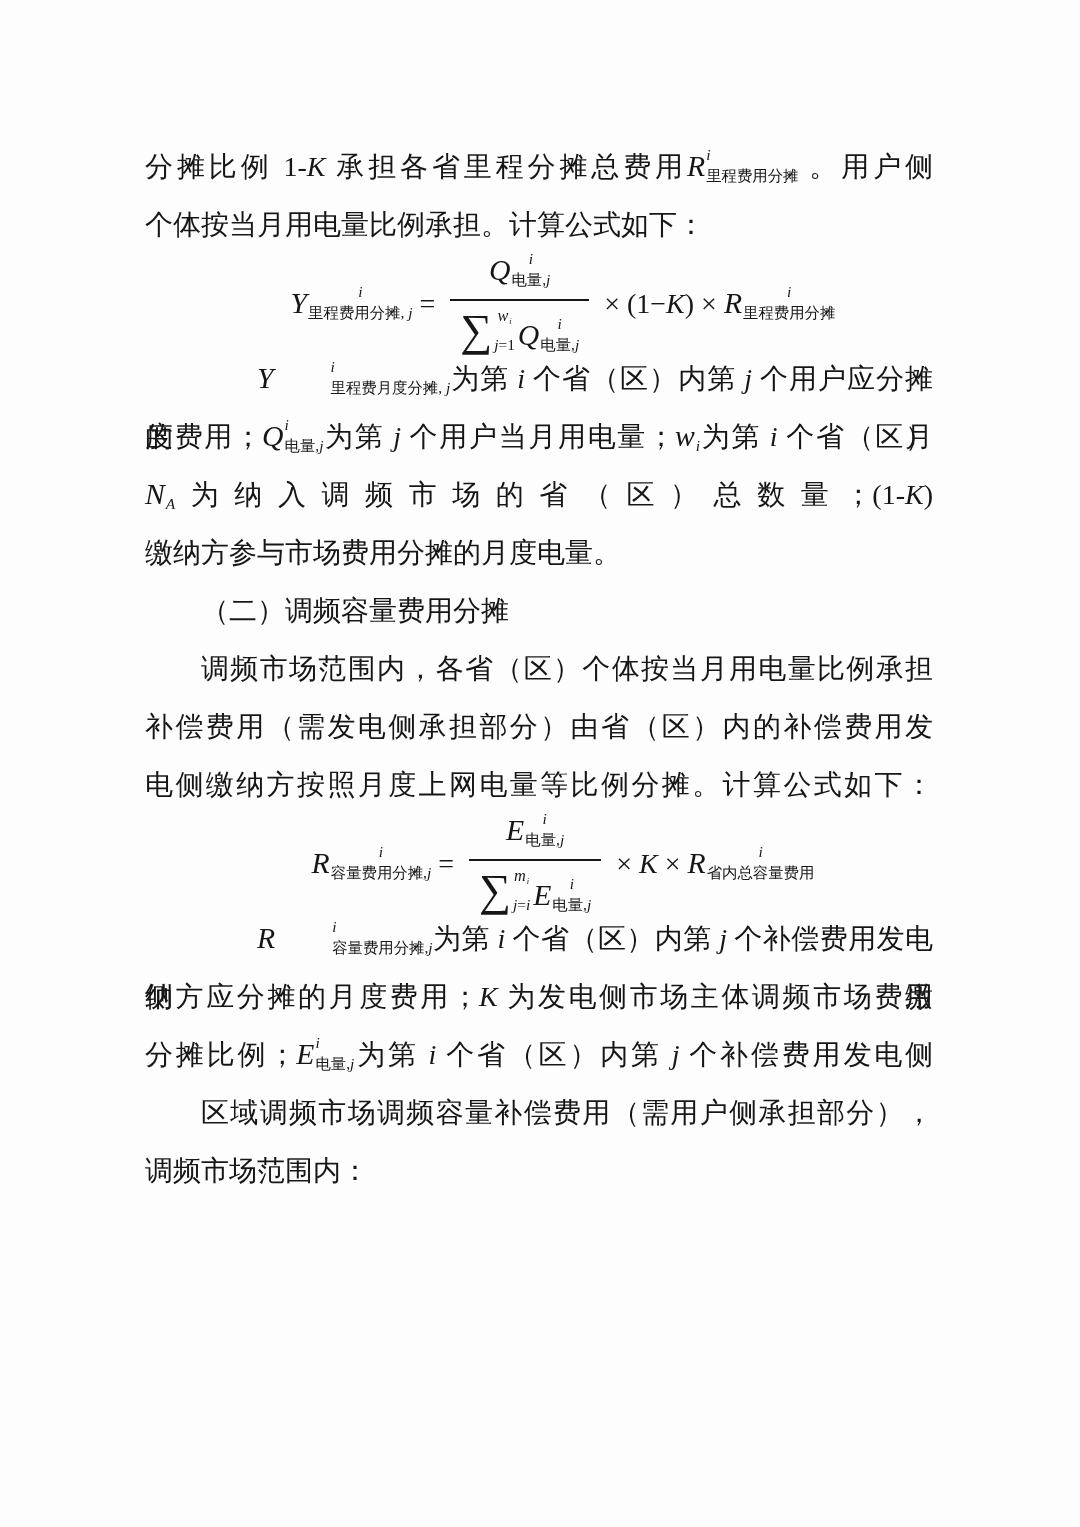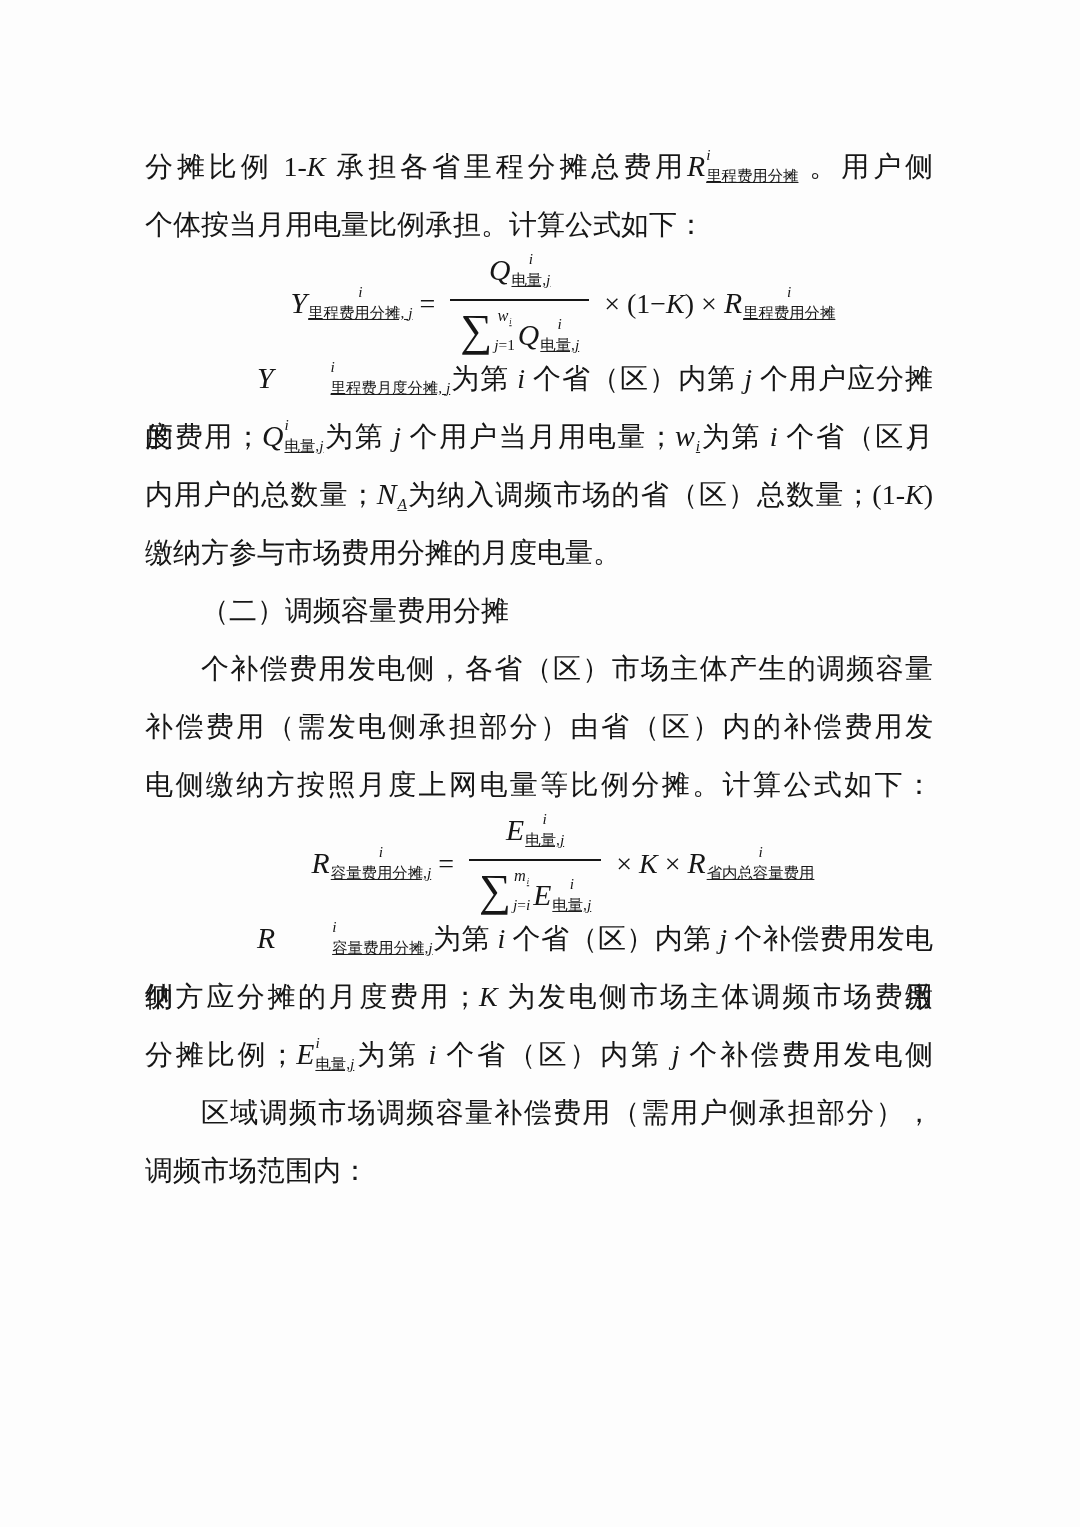--- a/index.html
+++ b/index.html
@@ -16,21 +16,21 @@
   .text-line.nojust{text-align-last:left;}
   .text-line.indent{text-indent:56px;}
   .txt{white-space:pre-wrap;}
   .it{font-style:italic;}
   
   .var{display:inline-flex;align-items:flex-start;white-space:nowrap;line-height:1;}
   .vbase{font-style:italic;font-size:1.06em;line-height:1;}
   .vs{display:inline-flex;flex-direction:column;margin-left:1px;transform:translateY(-0.18em);}
   .vsup,.vsub{font-size:0.55em;line-height:1;min-height:1em;white-space:nowrap;}
   .vsup{font-style:normal;}
-  .vsub{margin-top:0.35em;text-decoration:underline;}
+  .vsub{margin-top:0.35em;}
   .vsup .it,.vsub .it{font-style:italic;}
   
   .formula-line{height:96px;line-height:96px;text-align:center;padding-left:48px;}
   .formula{display:inline-block;vertical-align:middle;white-space:nowrap;font-size:28px;line-height:1.1;}
   .frac{display:inline-flex;flex-direction:column;align-items:center;vertical-align:middle;margin:0 8px;}
   .fnum{display:block;text-align:center;padding:2px 10px 7px;}
   .fden{display:inline-flex;align-items:baseline;justify-content:center;align-self:stretch;
         border-top:2px solid #161616;padding:7px 10px 2px;}
   .sum{display:inline-flex;align-items:center;vertical-align:middle;margin-right:3px;}
   .sigma{font-size:1.6em;line-height:0.95;font-style:normal;}
@@ -107,30 +107,30 @@
             <span class="vsup"><span class="txt it">i</span></span>
             <span class="vsub"><span class="txt">电量,</span><span class="txt it">j</span></span>
           </span>
         </span><span class="txt">为第 </span><span class="txt it">j</span><span class="txt"> 个用户当月用电量；</span><span class="var">
           <span class="vbase">w</span>
           <span class="vs">
             <span class="vsup">​</span>
             <span class="vsub"><span class="txt it">i</span></span>
           </span>
         </span><span class="txt">为第 </span><span class="txt it">i</span><span class="txt"> 个省（区）</span></div>
-      <div class="text-line just"><span class="txt">内用户的总数量；</span><span class="var">
+      <div class="text-line just"><span class="var">
           <span class="vbase">N</span>
           <span class="vs">
             <span class="vsup">​</span>
             <span class="vsub"><span class="txt it">A</span></span>
           </span>
         </span><span class="txt">为纳入调频市场的省（区）总数量；(1-</span><span class="txt it">K</span><span class="txt">)</span></div>
       <div class="text-line nojust"><span class="txt">缴纳方参与市场费用分摊的月度电量。</span></div>
       <div class="text-line nojust indent"><span class="txt">（二）调频容量费用分摊</span></div>
-      <div class="text-line just indent"><span class="txt">个补偿费用发电侧，各省（区）市场主体产生的调频容量</span></div>
+      <div class="text-line just indent"><span class="txt">调频市场范围内，各省（区）个体按当月用电量比例承担</span></div>
       <div class="text-line just"><span class="txt">补偿费用（需发电侧承担部分）由省（区）内的补偿费用发</span></div>
       <div class="text-line just"><span class="txt">电侧缴纳方按照月度上网电量等比例分摊。计算公式如下：</span></div>
       <div class="formula-line"><span class="formula"><span class="var">
             <span class="vbase">R</span>
             <span class="vs">
               <span class="vsup"><span class="txt it">i</span></span>
               <span class="vsub"><span class="txt">容量费用分摊,</span><span class="txt it">j</span></span>
             </span>
           </span><span class="txt"> = </span><span class="frac">
             <span class="fnum"><span class="var">

